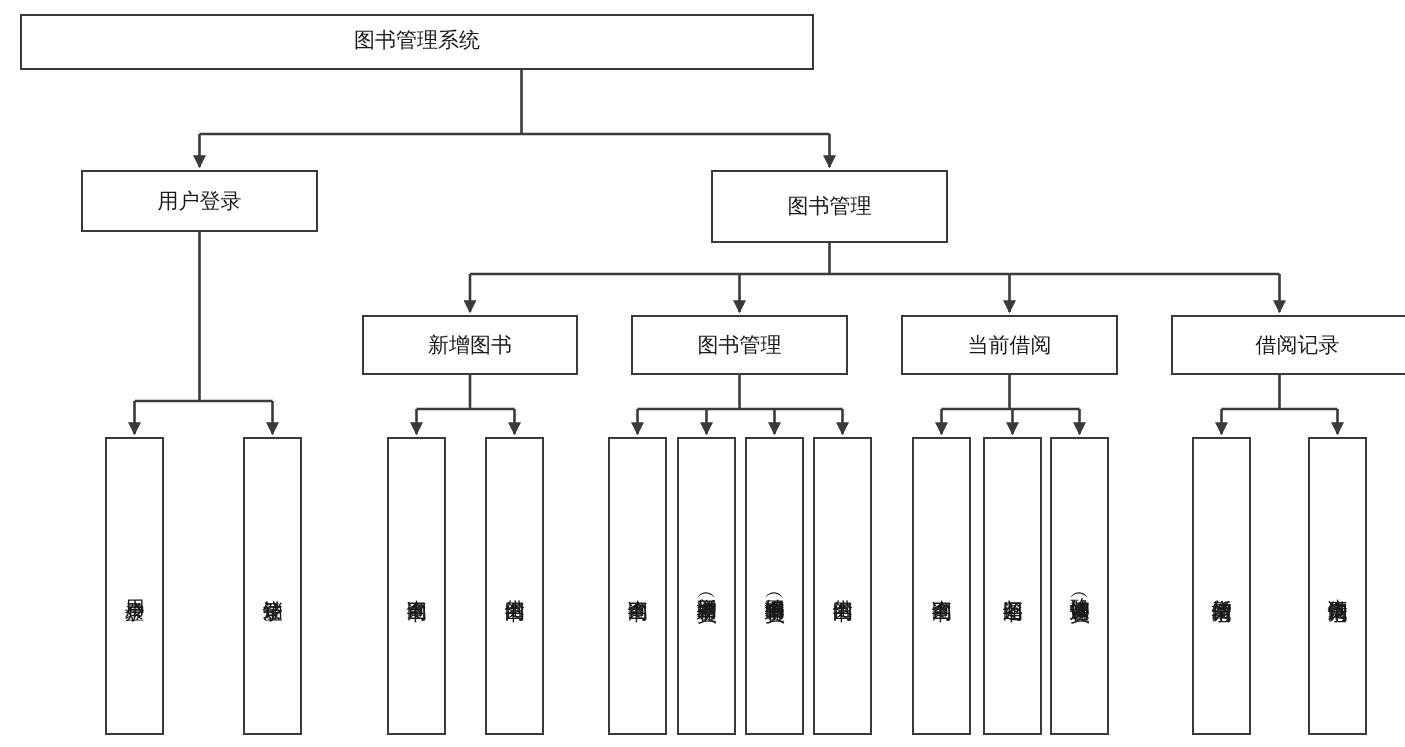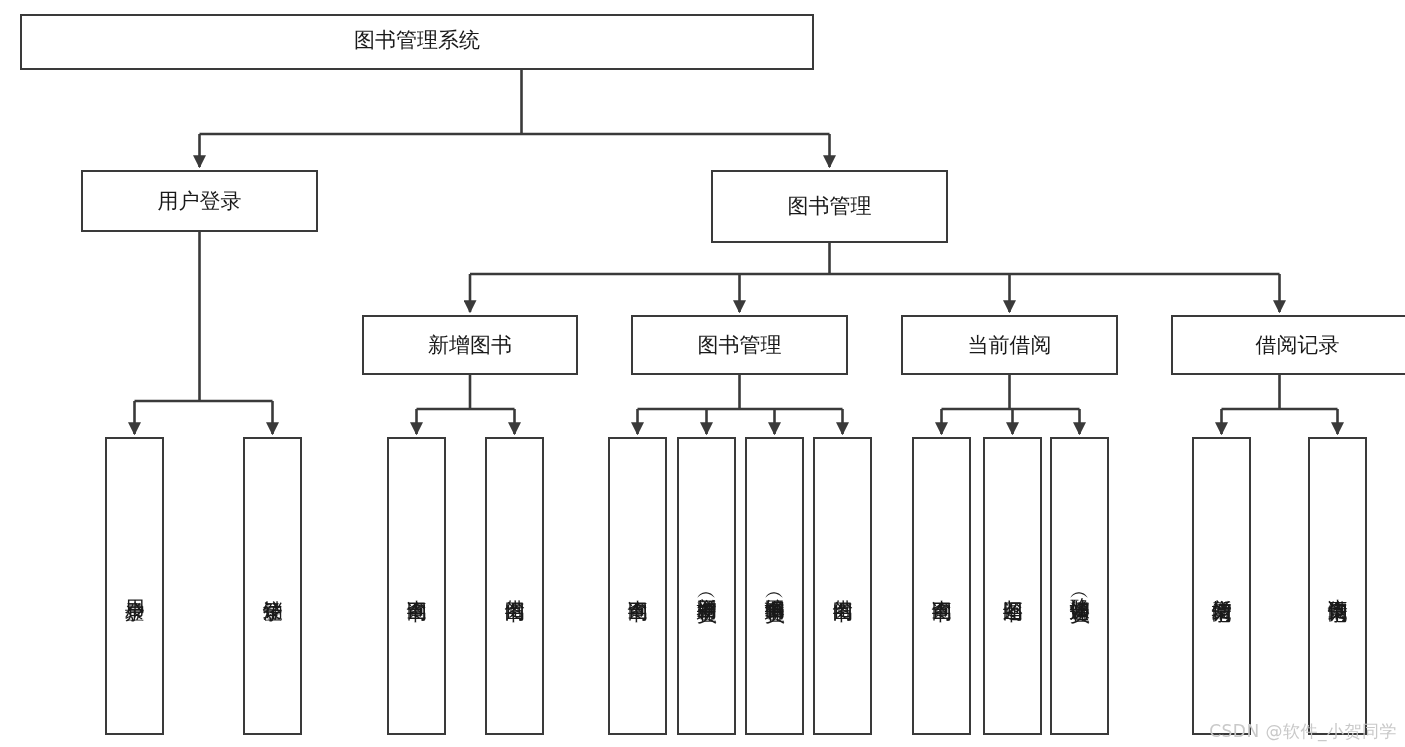--- a/index.html
+++ b/index.html
@@ -168,14 +168,13 @@
         <span class="lbl">确认归还（管理员）</span>
       </div>
       <div class="node vert" style="left: 1192px; top: 437px; width: 59px; height: 298px;">
         <span class="lbl">新增借阅记录</span>
       </div>
       <div class="node vert" style="left: 1308px; top: 437px; width: 59px; height: 298px;">
         <span class="lbl">查询借阅记录</span>
       </div>
     </div>
 
-  <div class="watermark">CSDN @软件_小贺同学</div>
 </div>
 
 </body></html>

